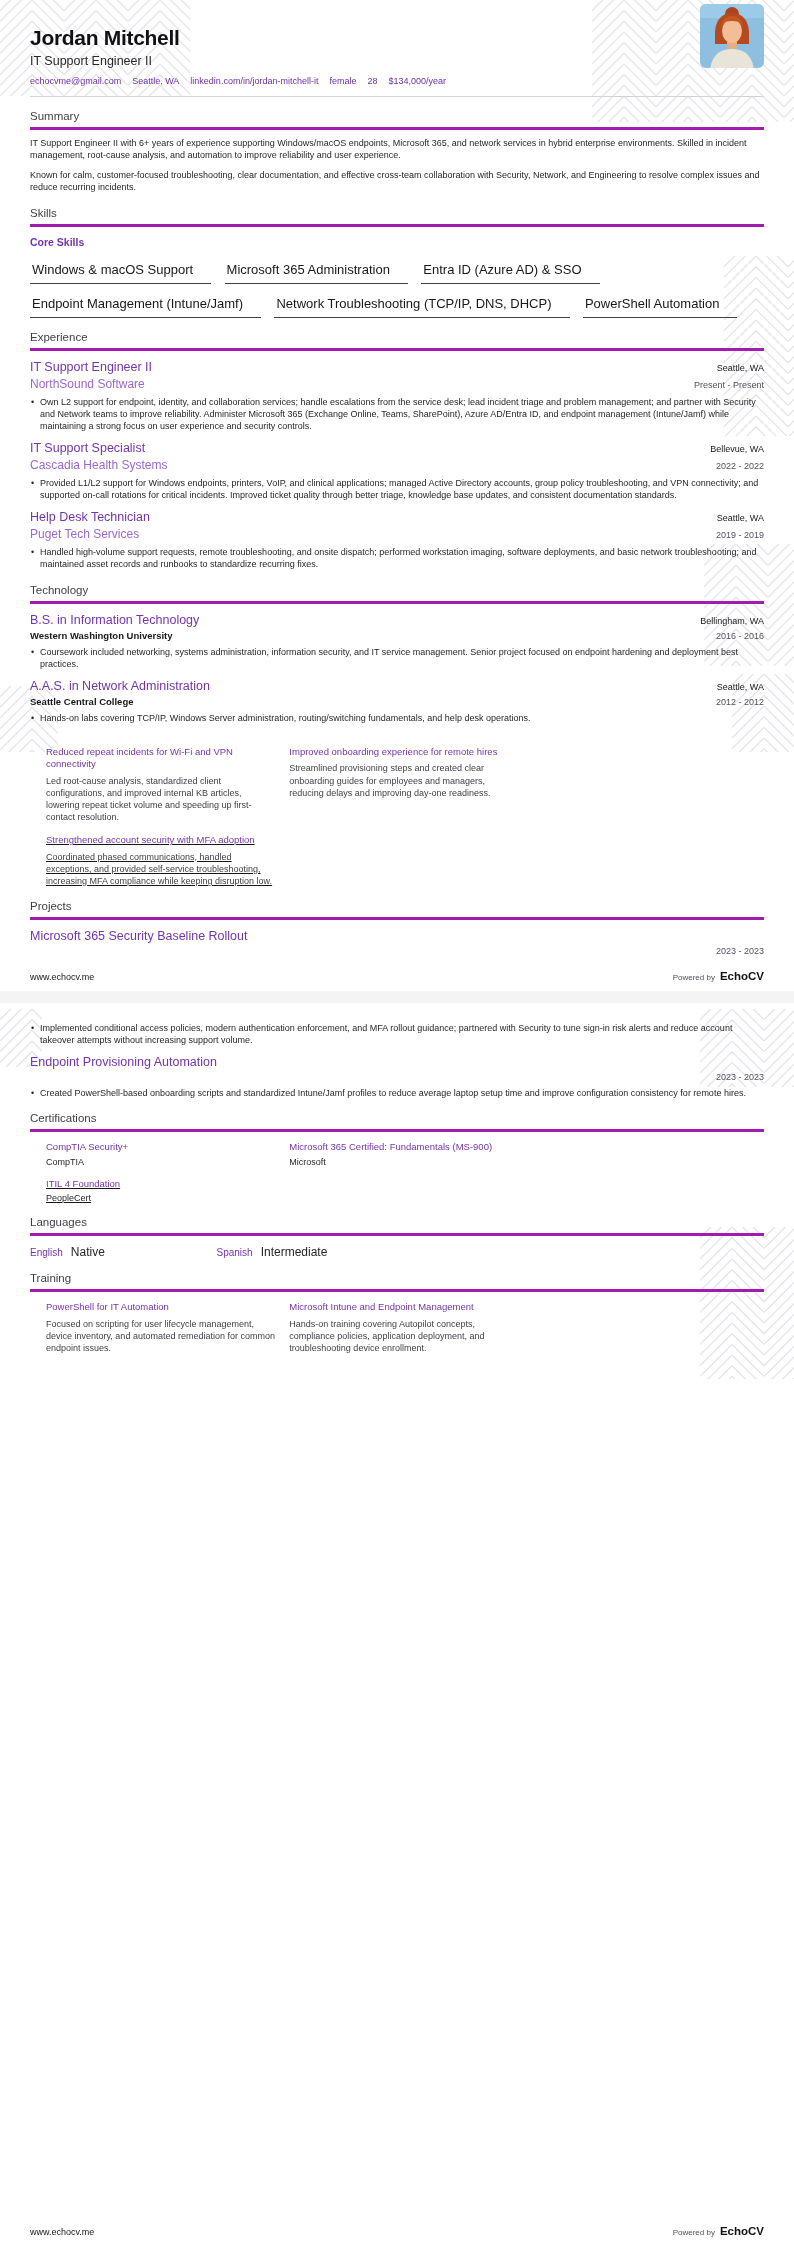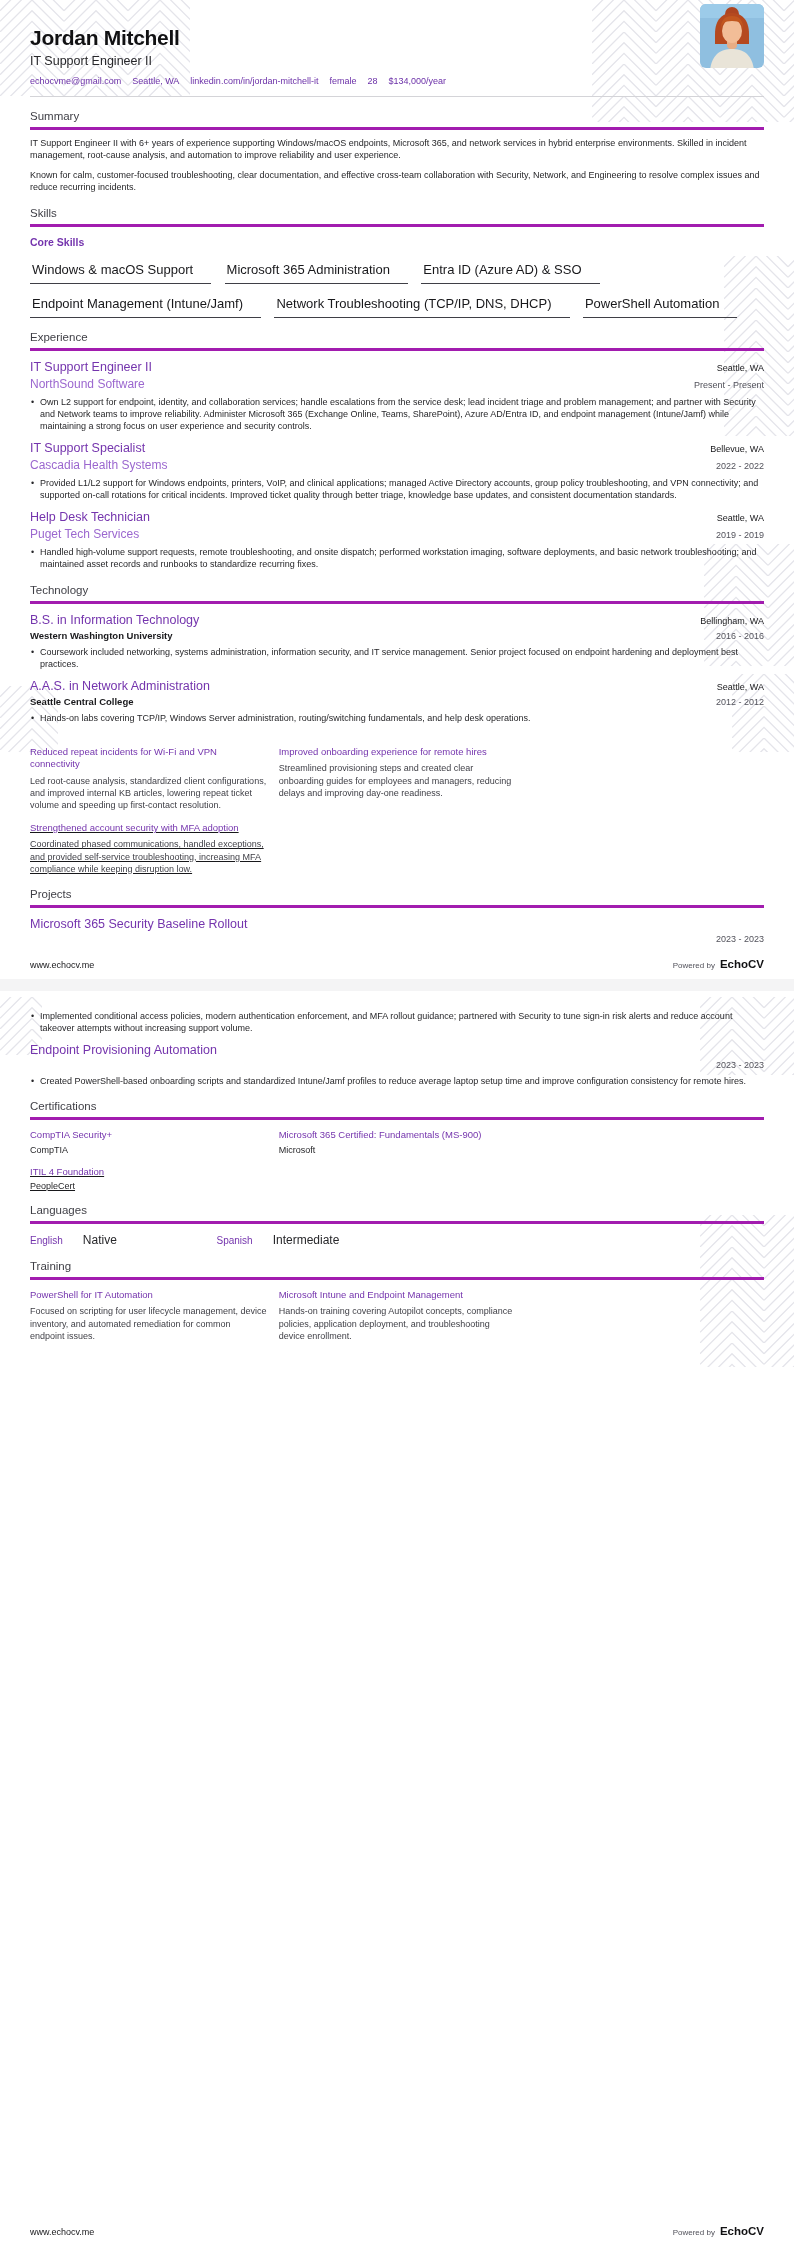--- a/index.html
+++ b/index.html
@@ -54,33 +54,33 @@
   .loc   { font-size: 9px; color: #18181b; white-space: nowrap; }
   .dates { font-size: 9px; color: #52525b; white-space: nowrap; }
   .dates-line { text-align: right; margin-top: 3px; }
 
   .bullet { position: relative; padding-left: 10px; font-size: 9px; line-height: 1.35;
             color: #27272a; margin-top: 5px; }
   .bullet::before { content: "•"; position: absolute; left: 1px; top: 0; color: #27272a; }
 
   
   .grid3 { display: grid; grid-template-columns: repeat(3, 1fr);
-           column-gap: 12px; row-gap: 11px; margin-top: 9px; }
+           column-gap: 12px; row-gap: 11px; margin-top: 9px; margin-left: 16px; }
   .pos-c1r1 { grid-column: 1; grid-row: 1; }
   .pos-c2r1 { grid-column: 2; grid-row: 1; }
   .pos-c1r2 { grid-column: 1; grid-row: 2; text-decoration: underline; }
 
   .itm-title { font-size: 9.5px; color: #7434ad; line-height: 1.3; }
   .itm-text  { font-size: 9px; color: #3f3f46; line-height: 1.35; margin-top: 4px; }
   .itm-sub   { font-size: 9px; color: #27272a; margin-top: 3px; }
 
   
   .grid4 { display: grid; grid-template-columns: repeat(4, 1fr);
            column-gap: 12px; margin-top: 9px; }
-  .lang { display: flex; align-items: baseline; gap: 20px; }
+  .lang { display: flex; align-items: baseline; gap: 8px; }
   .lang-name { font-size: 10px; color: #7434ad; }
   .lang-level { font-size: 12px; color: #27272a; }
 
   
   .page-footer { margin-top: auto; padding: 14px 0 9px 0;
                  display: flex; justify-content: space-between; align-items: flex-end; gap: 29px; }
   .f-site { font-size: 9px; color: #18181b; text-decoration: none; }
   .f-right { display: flex; align-items: baseline; gap: 5px; }
   .f-powered { font-size: 8px; color: #52525b; }
   .f-brand { font-size: 11.5px; font-weight: 700; color: #111113; }

